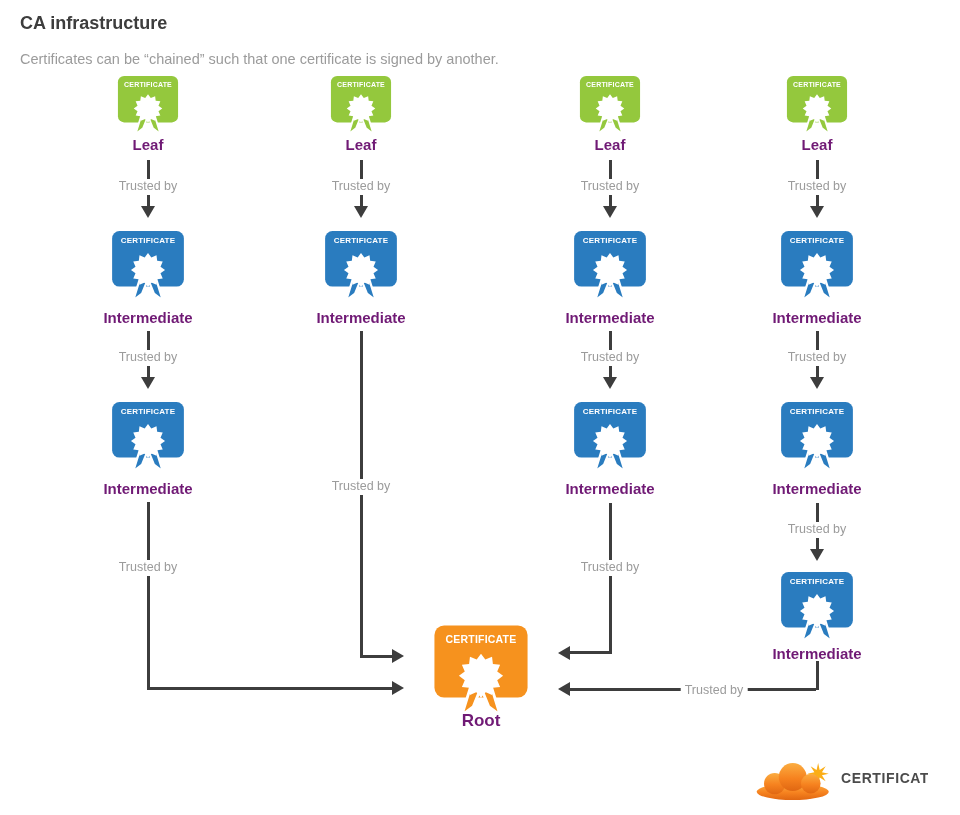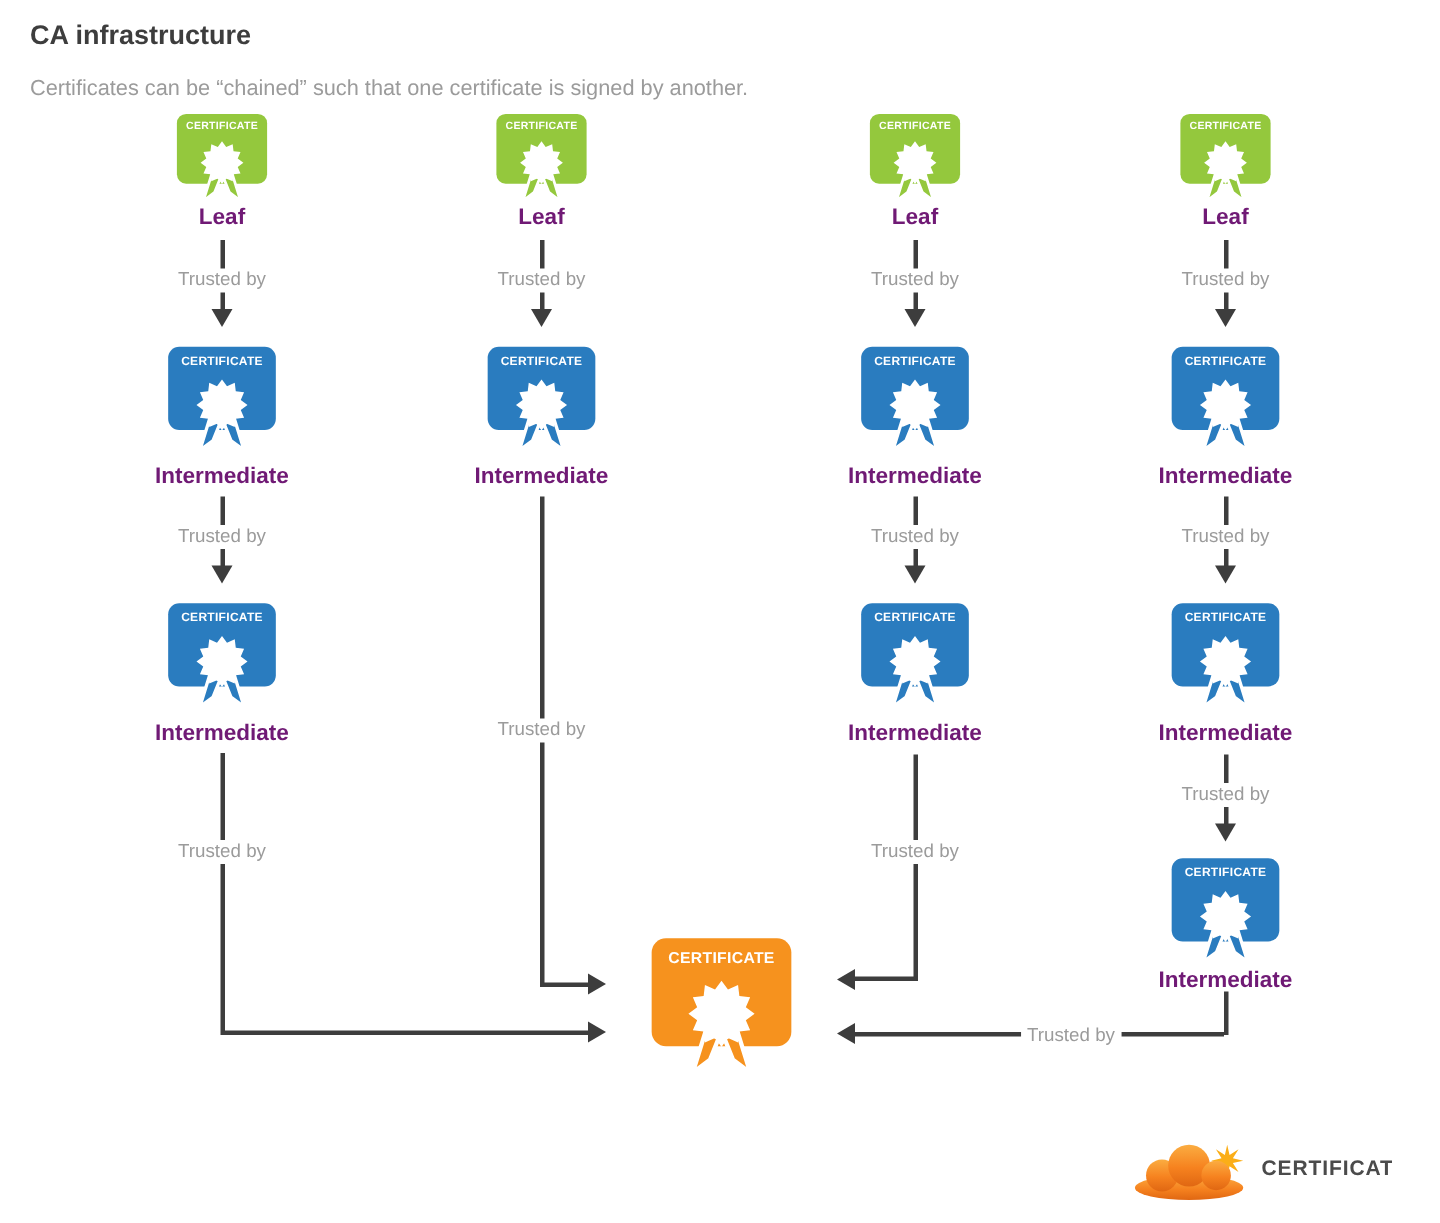--- a/index.html
+++ b/index.html
@@ -203,20 +203,21 @@
   <div class="hline" style="left:570px;top:688px;width:246px"></div>
   <div class="ah ah-left" style="left:558px;top:682px"></div>
   <span class="trusted" style="left:714px;top:683px">Trusted by</span>
 
   <div class="cert rootc" style="left:433px;top:624px;width:96px;height:96px">
     <svg viewBox="0 0 100 100">
         <use href="#certShape"></use>
       </svg>
     <span class="cert-word">CERTIFICATE</span>
   </div>
+  <div class="nlabel root-label" style="left:396px;top:711px">Root</div>
 
   <div class="logo">
     <svg viewBox="0 0 100 54">
       <defs>
         <linearGradient id="cg" x1="0" y1="0" x2="0" y2="1">
           <stop offset="0" stop-color="#FBAD41"></stop>
           <stop offset="0.55" stop-color="#F6821F"></stop>
           <stop offset="1" stop-color="#E06712"></stop>
         </linearGradient>
       </defs>

